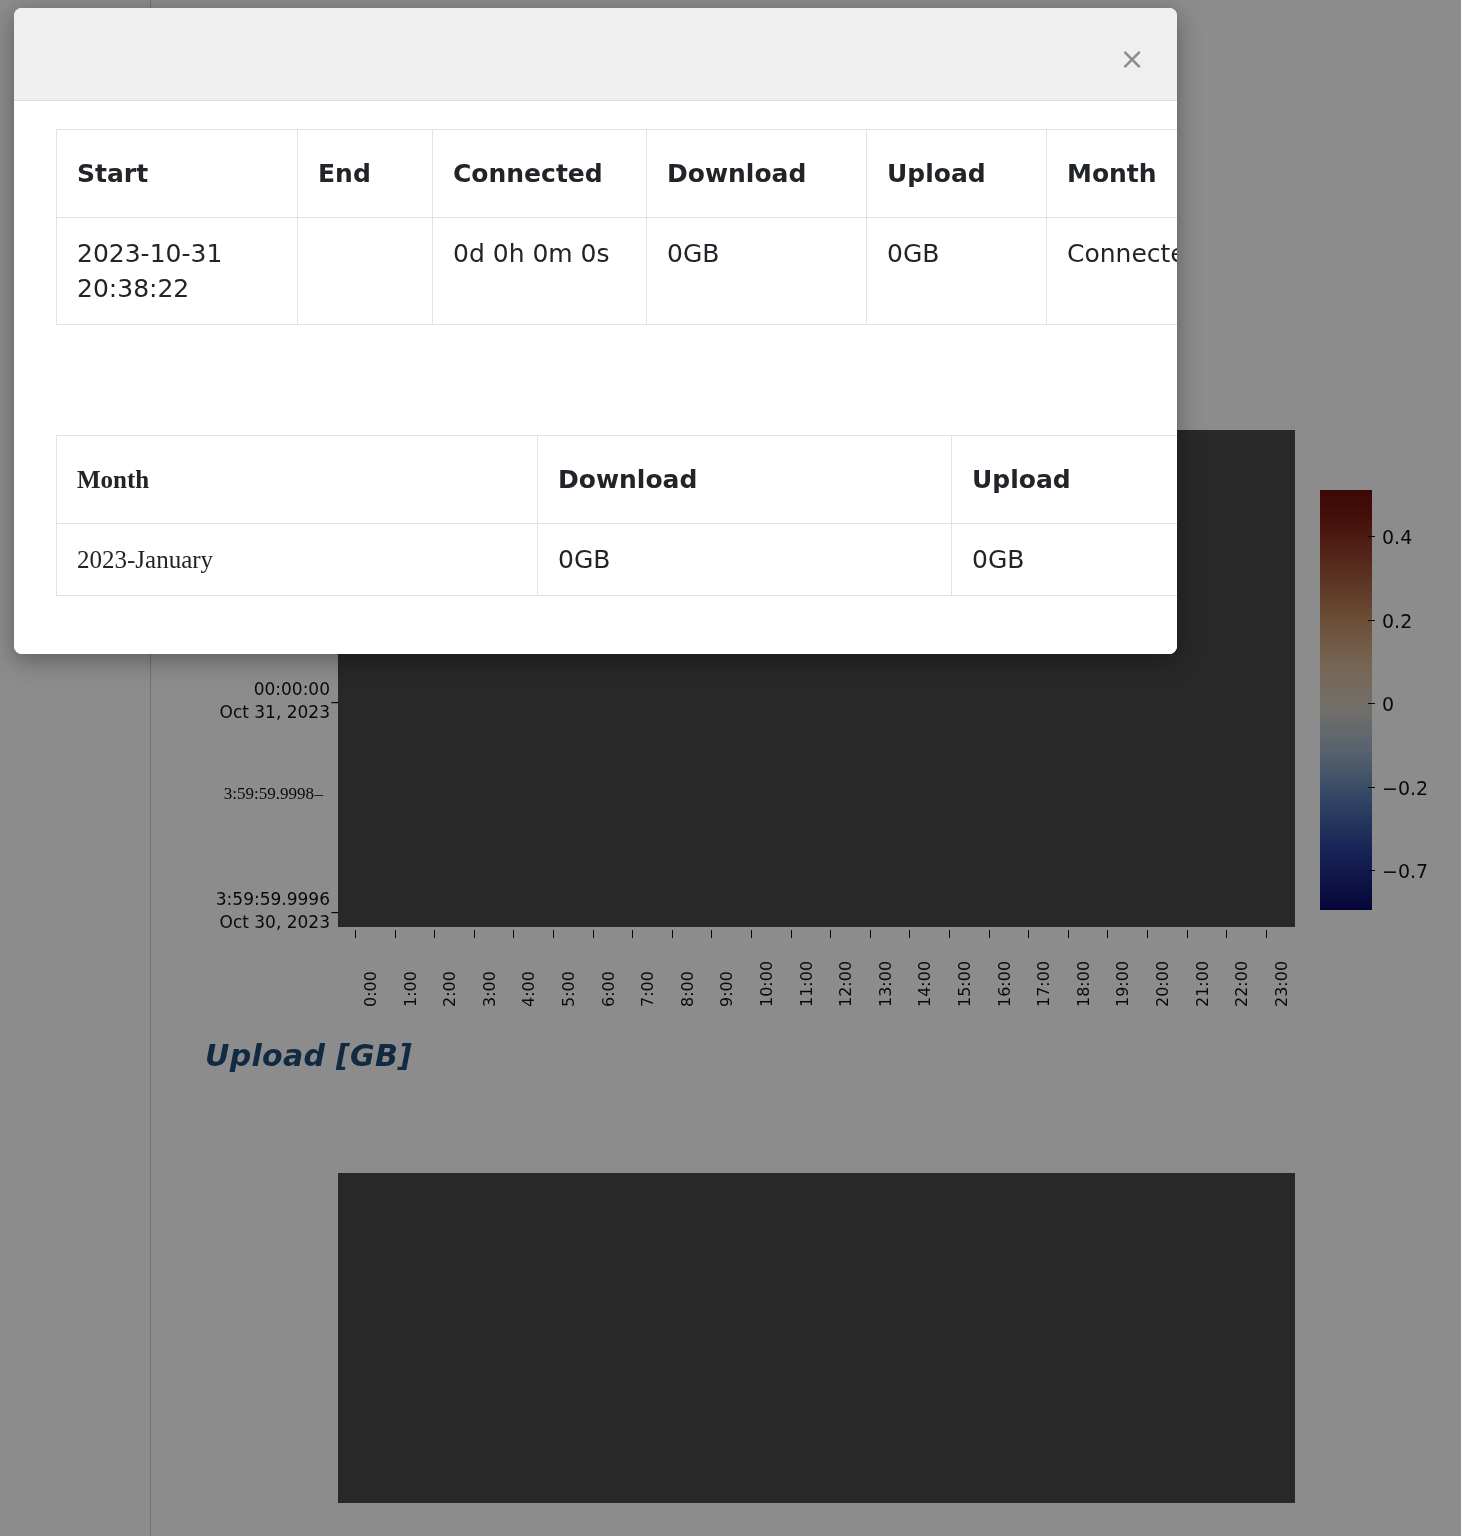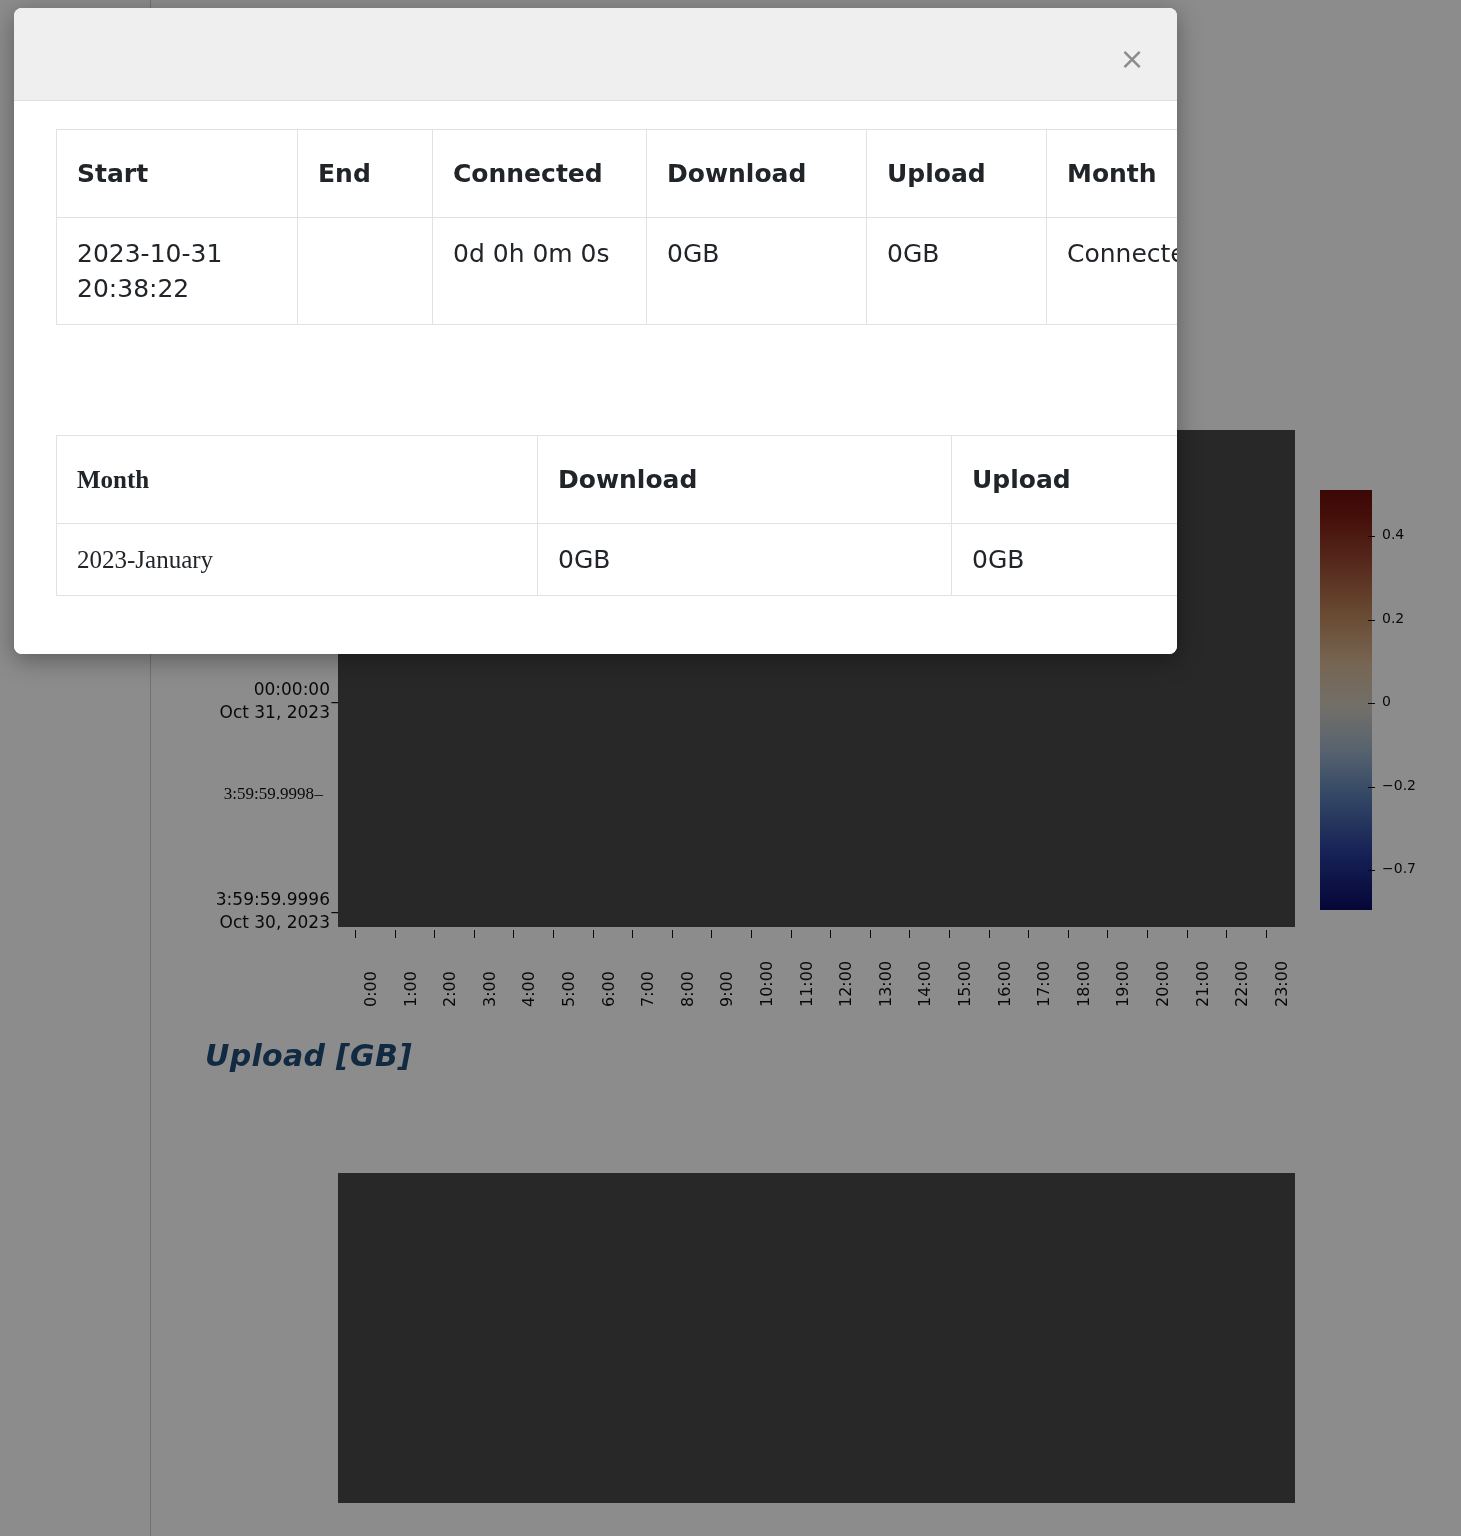--- a/index.html
+++ b/index.html
@@ -89,21 +89,21 @@
       #9fb4c9 38%,
       #cfcac1 48%,
       #d9bb9a 58%,
       #c08a5e 70%,
       #9c4a33 83%,
       #7d1a12 94%,
       #6d0f0c 100%);
   }
   .cbar-label {
     position: absolute;
-    font-size: 14px;
+    font-size: 19px;
     color: #111;
     white-space: nowrap;
   }
   .cbar-tickmark {
     position: absolute;
     width: 7px;
     height: 1px;
     background: #111;
   }
 

